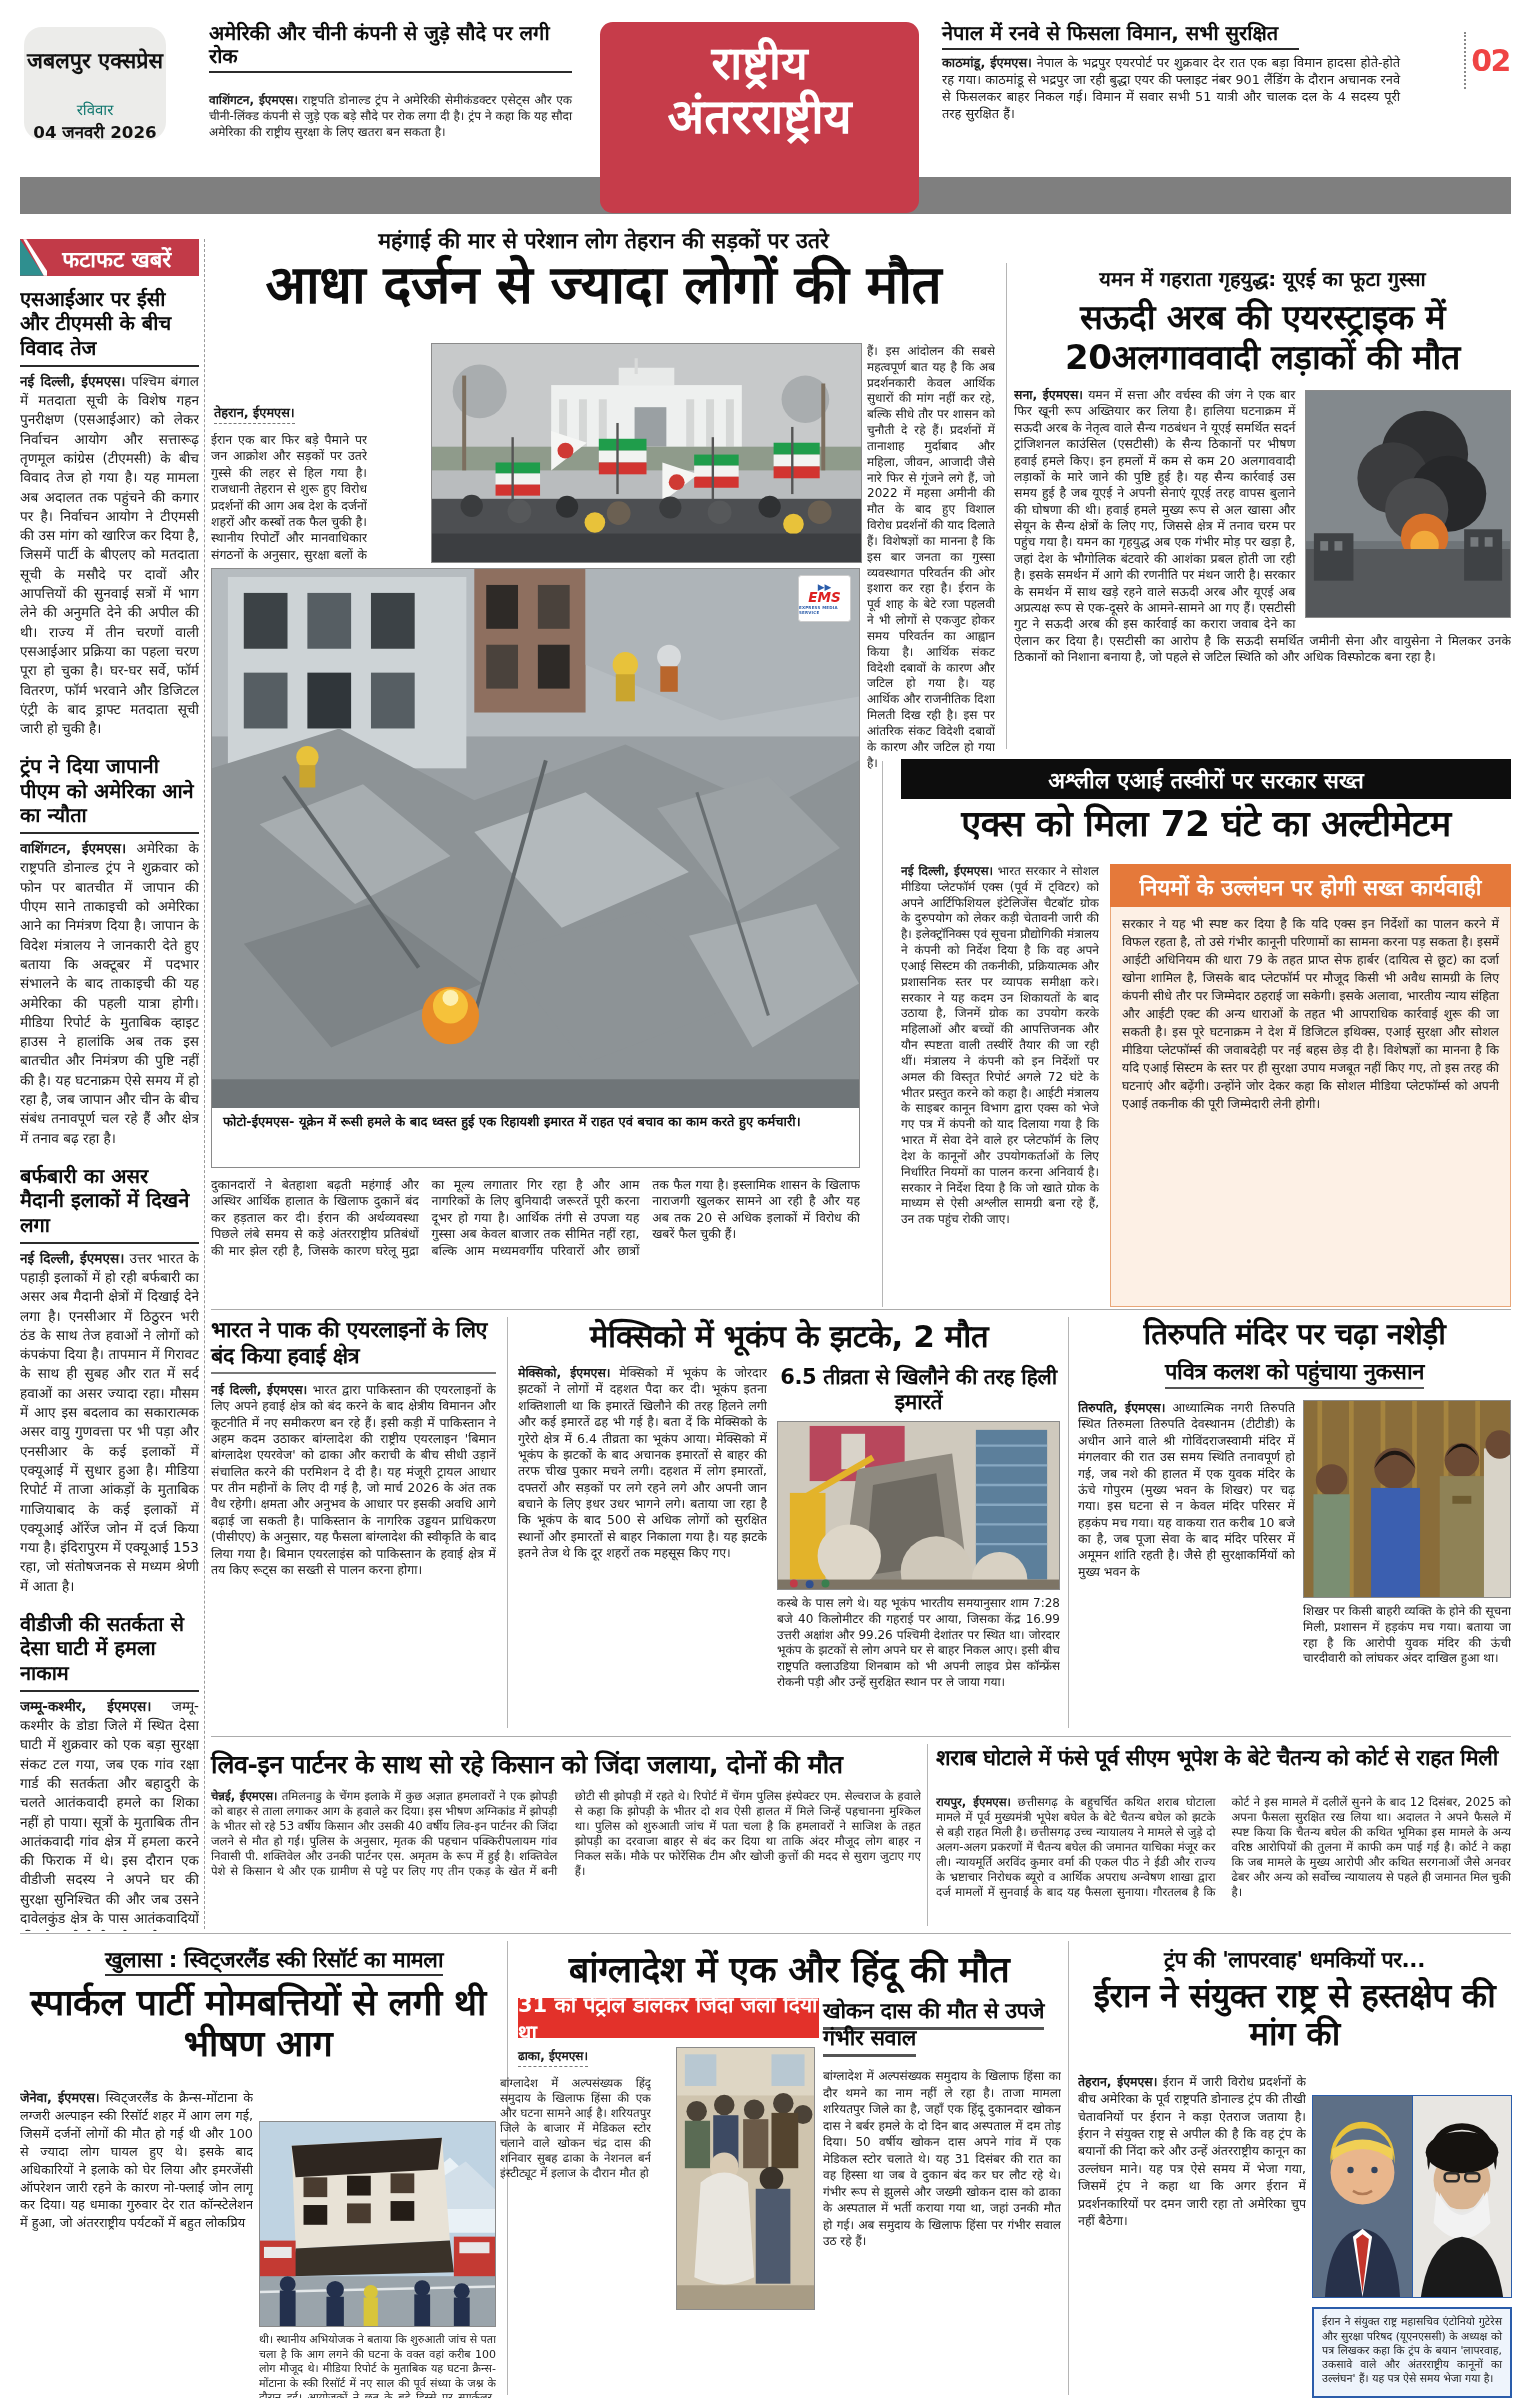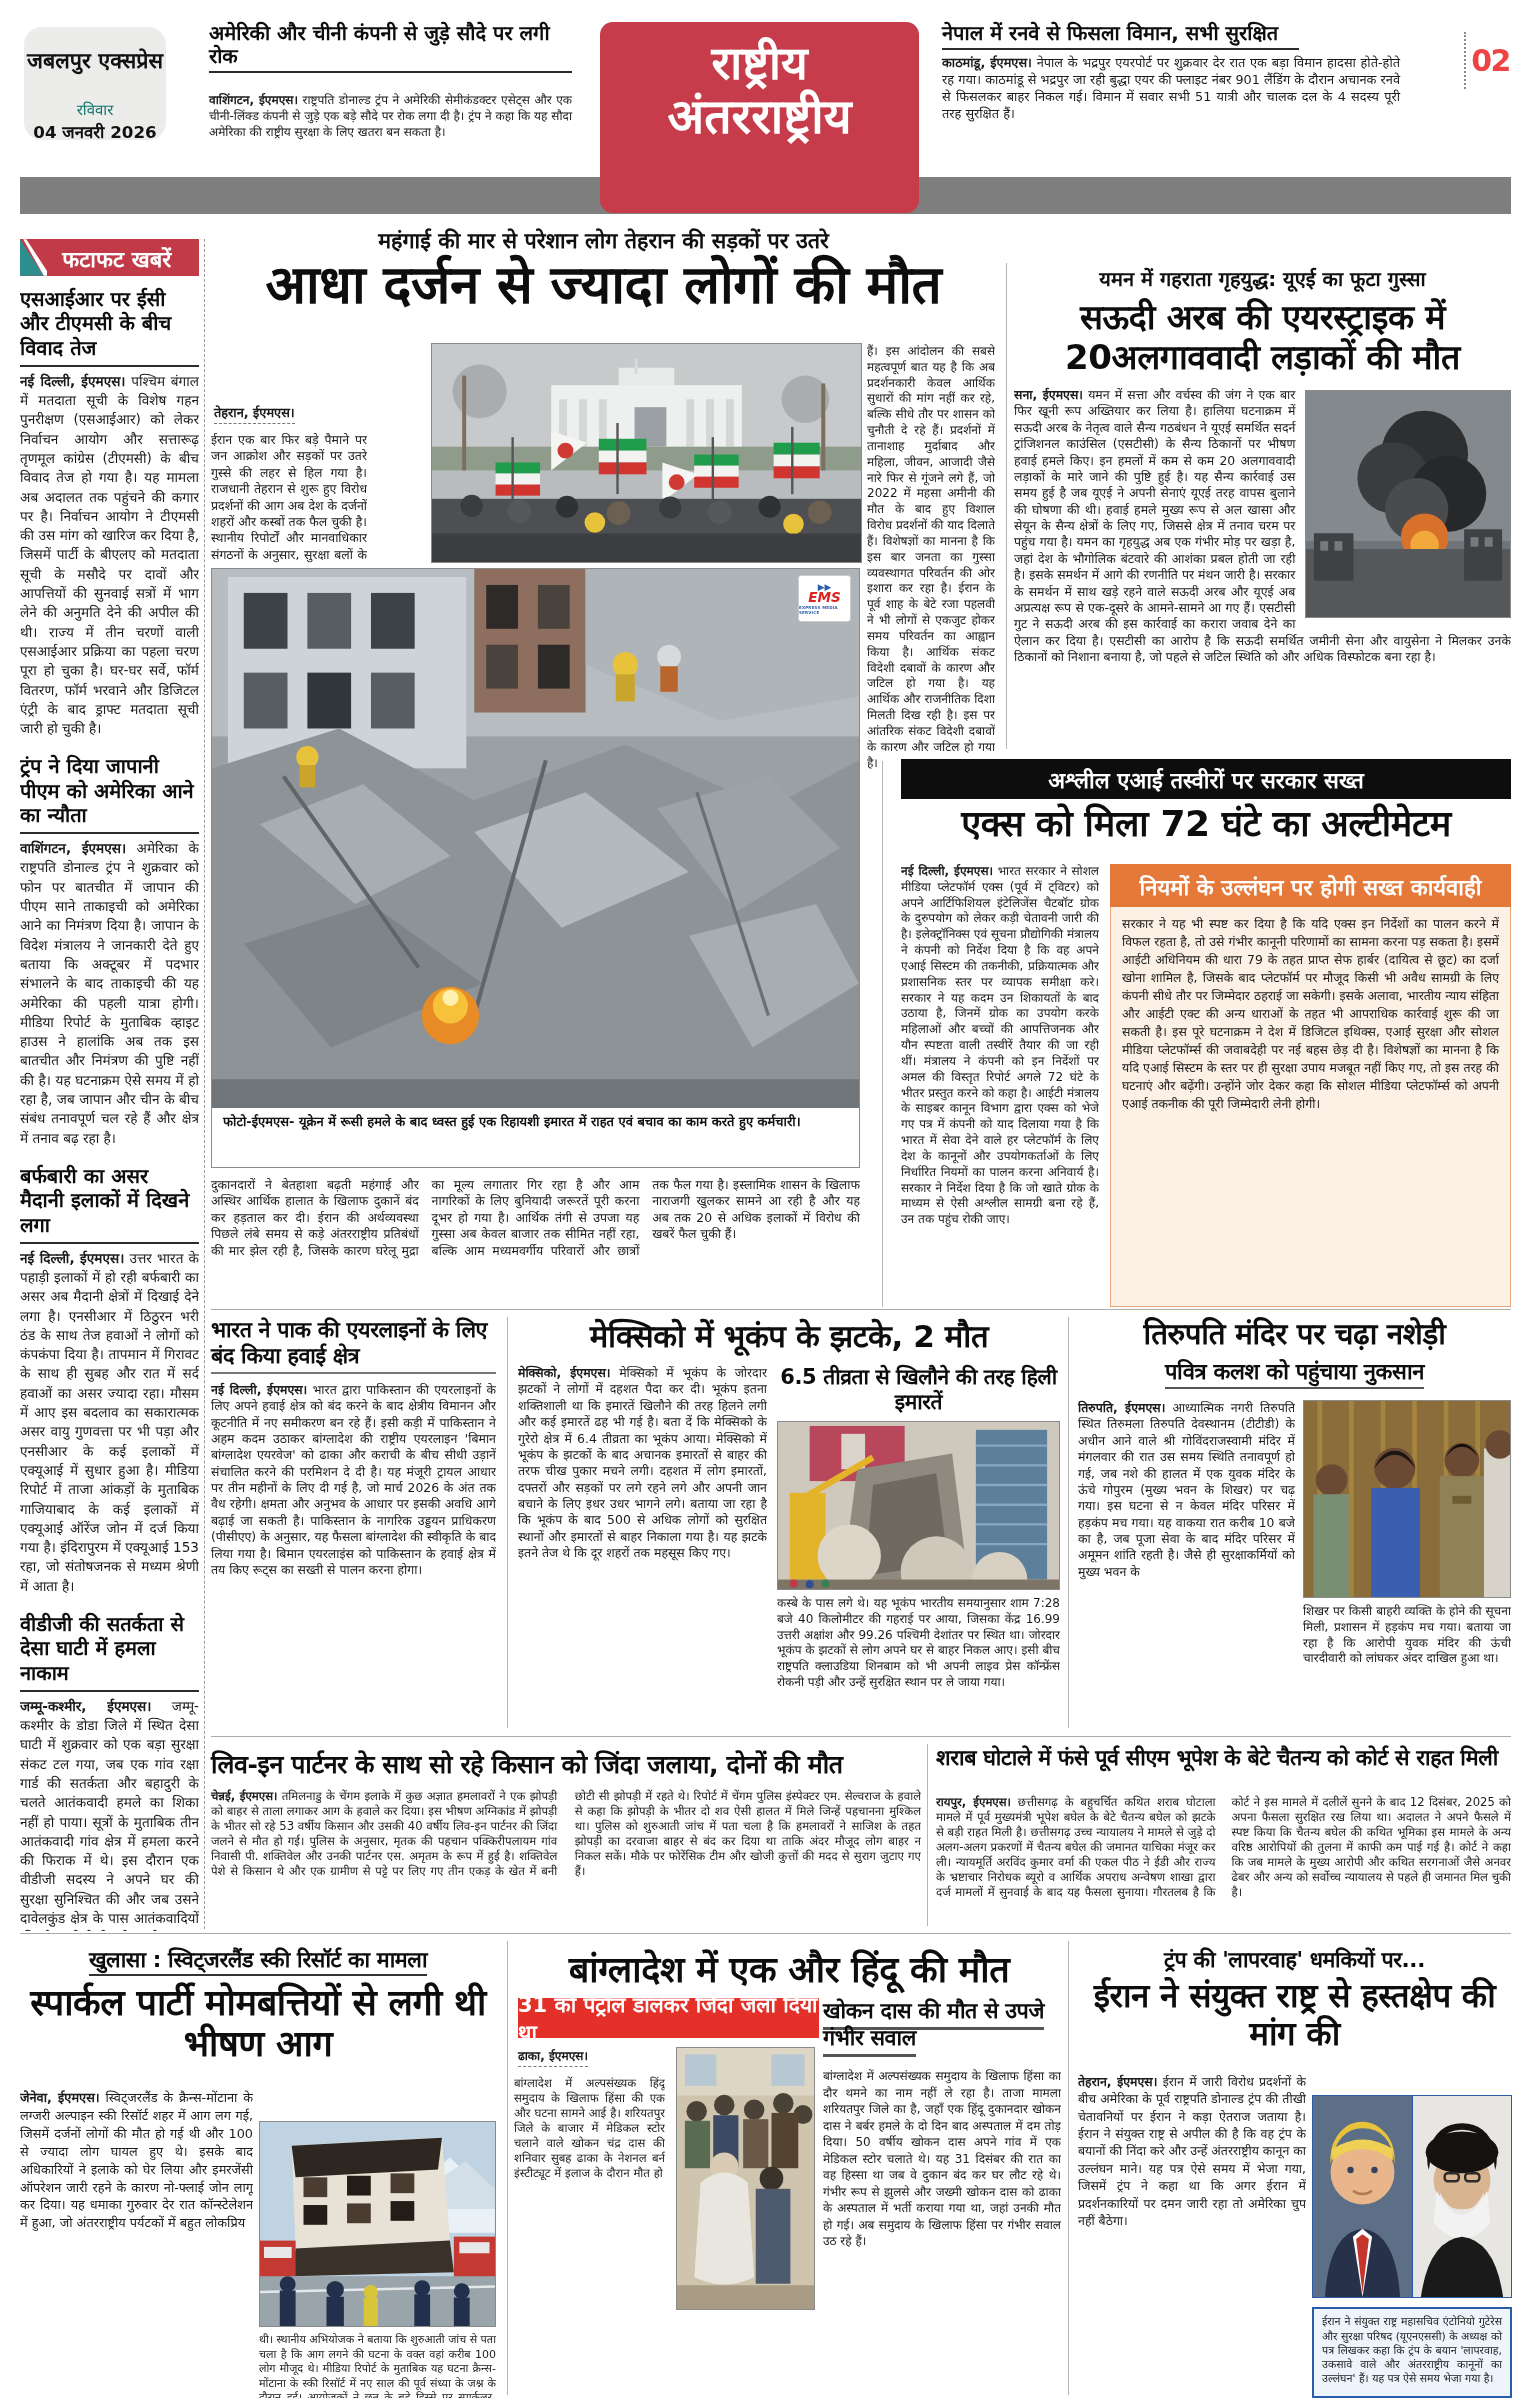--- a/index.html
+++ b/index.html
@@ -391,21 +391,21 @@
       <b class="byline">रायपुर, ईएमएस।</b>
       <span>छत्तीसगढ़ के बहुचर्चित कथित शराब घोटाला मामले में पूर्व मुख्यमंत्री भूपेश बघेल के बेटे चैतन्य बघेल को झटके से बड़ी राहत मिली है। छत्तीसगढ़ उच्च न्यायालय ने मामले से जुड़े दो अलग-अलग प्रकरणों में चैतन्य बघेल की जमानत याचिका मंजूर कर ली। न्यायमूर्ति अरविंद कुमार वर्मा की एकल पीठ ने ईडी और राज्य के भ्रष्टाचार निरोधक ब्यूरो व आर्थिक अपराध अन्वेषण शाखा द्वारा दर्ज मामलों में सुनवाई के बाद यह</span>
       <span>फैसला सुनाया। गौरतलब है कि कोर्ट ने इस मामले में दलीलें सुनने के बाद 12 दिसंबर, 2025 को अपना फैसला सुरक्षित रख लिया था। अदालत ने अपने फैसले में स्पष्ट किया कि चैतन्य बघेल की कथित भूमिका इस मामले के अन्य वरिष्ठ आरोपियों की तुलना में काफी कम पाई गई है। कोर्ट ने कहा कि जब मामले के मुख्य आरोपी और कथित सरगनाओं जैसे अनवर ढेबर और अन्य को सर्वोच्च न्यायालय से पहले ही जमानत मिल चुकी है।</span>
     </p>
   </div>
 
   <div class="abs line-h" style="left:20px;top:1933px;width:1491px;"></div>
   <div class="abs line-v" style="left:507px;top:1941px;height:454px;"></div>
   <div class="abs line-v" style="left:1068px;top:1941px;height:454px;"></div>
 
-  <div class="abs center" style="left:20px;top:1944px;width:476px;">
+  <div class="abs center" style="left:36px;top:1944px;width:476px;">
     <span class="hl" style="font-size:21.5px;border-bottom:2.4px solid #333;padding-bottom:2.4px;">खुलासा : स्विट्जरलैंड स्की रिसॉर्ट का मामला</span>
   </div>
   <div class="abs center hl" style="left:20px;top:1982px;width:476px;font-size:36px;line-height:1.15;">स्पार्कल पार्टी मोमबत्तियों से लगी थी भीषण आग</div>
   <div class="abs ov" style="left:20px;top:2089px;width:233px;height:309px;">
     <p class="body-txt" style="font-size:12.8px;line-height:1.4;">
       <b class="byline">जेनेवा, ईएमएस।</b>
       <span>स्विट्जरलैंड के क्रैन्स-मोंटाना के लग्जरी अल्पाइन स्की रिसॉर्ट शहर में आग लग गई, जिसमें दर्जनों लोगों की मौत हो गई थी और 100 से ज्यादा लोग घायल हुए थे। इसके बाद अधिकारियों ने इलाके को घेर लिया और इमरजेंसी ऑपरेशन जारी रहने के कारण नो-फ्लाई जोन लागू कर दिया। यह धमाका गुरुवार देर रात कॉन्स्टेलेशन में हुआ, जो अंतरराष्ट्रीय पर्यटकों में बहुत लोकप्रिय</span>
     </p>
   </div>
   <div class="abs photo" style="left:259px;top:2121px;width:237px;height:206px;">
@@ -444,21 +444,21 @@
   </div>
   <div class="abs ov body-txt" style="left:259px;top:2333px;width:237px;height:65px;font-size:11px;">थी। स्थानीय अभियोजक ने बताया कि शुरुआती जांच से पता चला है कि आग लगने की घटना के वक्त वहां करीब 100 लोग मौजूद थे। मीडिया रिपोर्ट के मुताबिक यह घटना क्रैन्स-मोंटाना के स्की रिसॉर्ट में नए साल की पूर्व संध्या के जश्न के दौरान हुई। आयोजकों ने छत के बड़े हिस्से पर स्पार्कलर-स्टाइल पार्टी मोमबत्तियां लगाई थीं। अब तक मृतकों की संख्या कम से कम 47 हो गई और घायलों की संख्या 100 से ज्यादा हो गई, जिनमें से कई की हालत गंभीर है।</div>
 
   <div class="abs center hl" style="left:518px;top:1944px;width:542px;font-size:36px;">बांग्लादेश में एक और हिंदू की मौत</div>
   <div class="abs redstrip" style="left:518px;top:1998px;width:301px;height:40px;">
     <span style="font-size:21px;font-weight:800;">31 को पेट्रोल डालकर जिंदा जला दिया था</span>
   </div>
   <div class="abs" style="left:518px;top:2047px;width:151px;">
     <span class="byline byline-dash" style="font-size:12px;padding-bottom:2.4px;">ढाका, ईएमएस।</span>
   </div>
-  <div class="abs ov body-sm" style="left:500px;top:2076px;width:151px;height:322px;margin-left:14px;">बांग्लादेश में अल्पसंख्यक हिंदू समुदाय के खिलाफ हिंसा की एक और घटना सामने आई है। शरियतपुर जिले के बाजार में मेडिकल स्टोर चलाने वाले खोकन चंद्र दास की शनिवार सुबह ढाका के नेशनल बर्न इंस्टीट्यूट में इलाज के दौरान मौत हो</div>
+  <div class="abs ov body-sm" style="left:500px;top:2076px;width:151px;height:322px;">बांग्लादेश में अल्पसंख्यक हिंदू समुदाय के खिलाफ हिंसा की एक और घटना सामने आई है। शरियतपुर जिले के बाजार में मेडिकल स्टोर चलाने वाले खोकन चंद्र दास की शनिवार सुबह ढाका के नेशनल बर्न इंस्टीट्यूट में इलाज के दौरान मौत हो</div>
   <div class="abs photo" style="left:676px;top:2047px;width:139px;height:263px;">
     <svg viewBox="0 0 174 330" preserveAspectRatio="none">
       <rect width="174" height="330" fill="#cfc4ae"></rect>
       <rect x="0" y="0" width="174" height="60" fill="#ded6c4"></rect>
       <rect x="10" y="8" width="40" height="40" fill="#b8c8d2"></rect>
         <rect x="120" y="8" width="42" height="40" fill="#b8c8d2"></rect>
       <g fill="#4b4237">
           <circle cx="25" cy="80" r="13"></circle>
           <circle cx="60" cy="72" r="13"></circle>
           <circle cx="98" cy="78" r="13"></circle>

